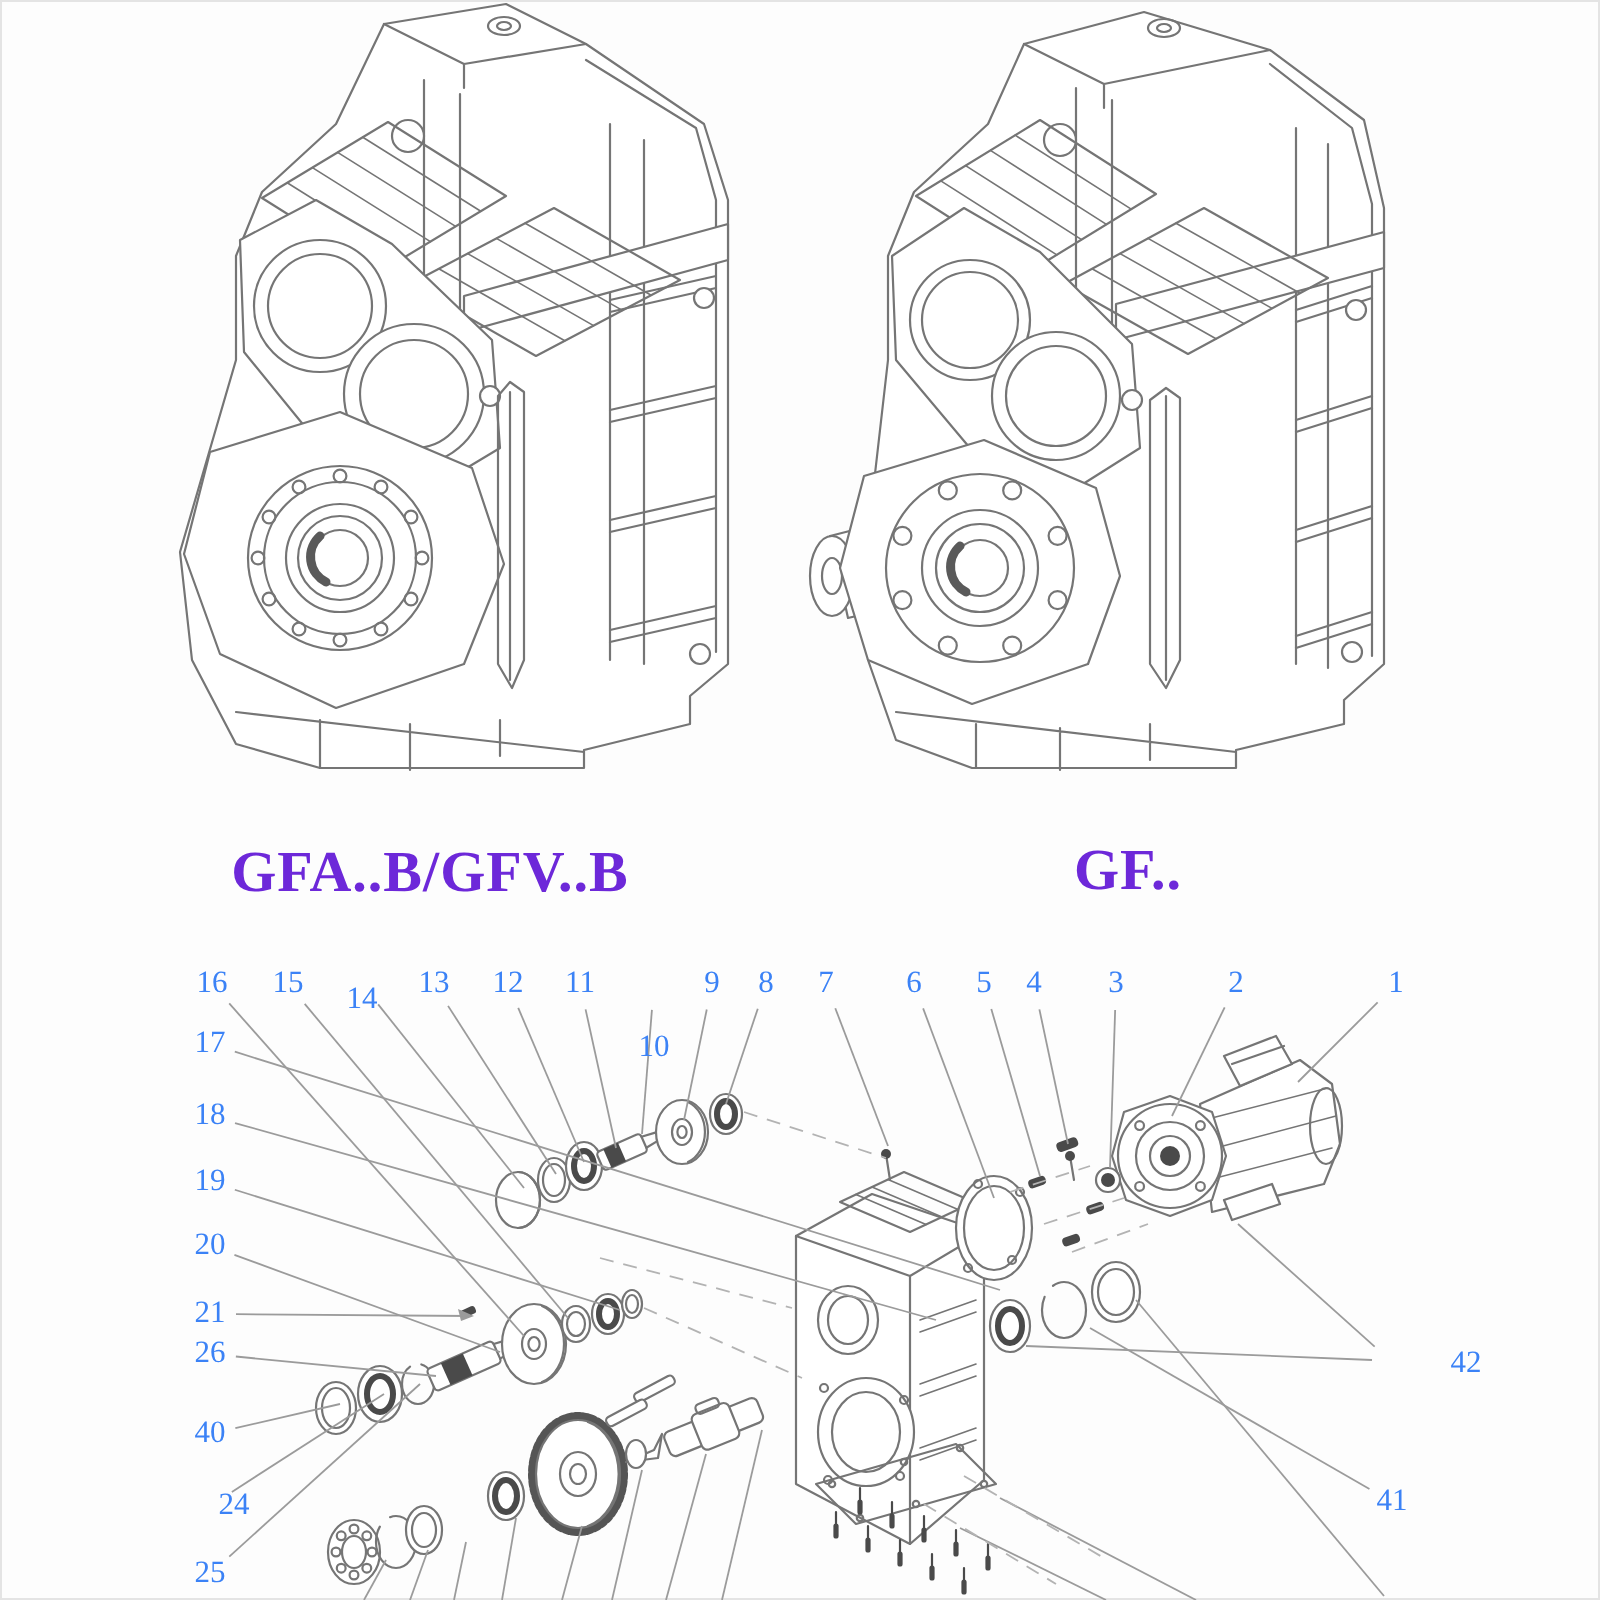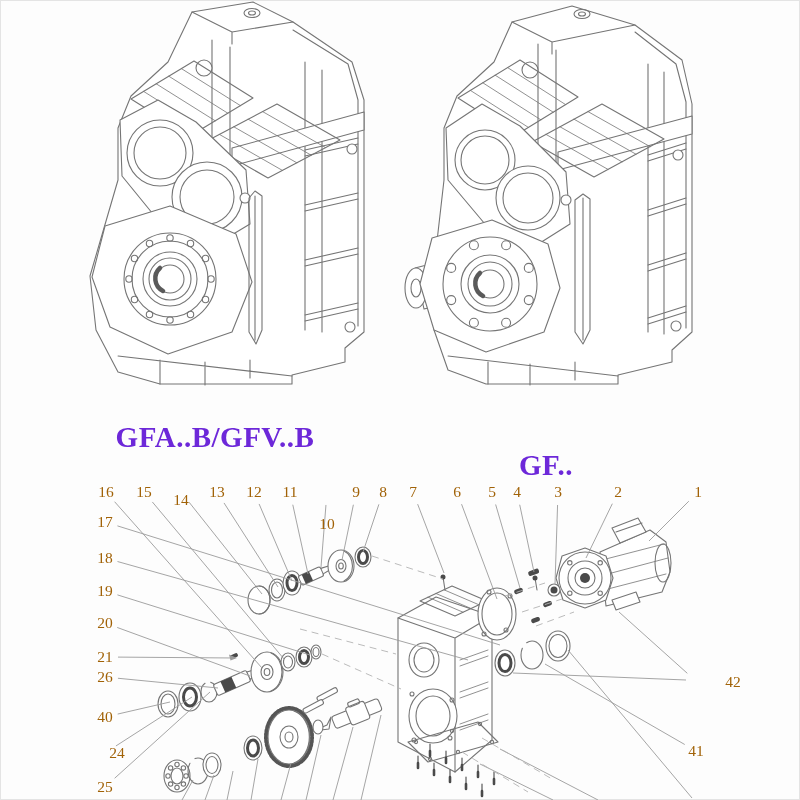--- a/index.html
+++ b/index.html
@@ -10,21 +10,21 @@
   .lineart{stroke:#757575;stroke-width:1.1;fill:none;stroke-linejoin:round;stroke-linecap:round;}
   .fillwhite{fill:#ffffff;}
   .thin{stroke-width:0.8;}
   .darkfill{fill:#4a4a4a;stroke:none;}
   .darkring{stroke:#4a4a4a;stroke-width:3;fill:none;}
   .crescent{stroke:#5a5a5a;stroke-width:4.5;fill:none;}
   .teeth{stroke:#555555;stroke-width:4;fill:none;stroke-dasharray:2 1.8;}
   #leader-svg line{stroke:#9b9b9b;stroke-width:0.9;}
   #leader-svg line.dash{stroke:#b3b3b3;stroke-dasharray:7 5;stroke-width:0.9;}
   .pnum{position:absolute;transform:translate(-50%,-50%);font:15.5px "Liberation Serif",serif;
-        color:#a16207;white-space:nowrap;}
+        color:#3b82f6;white-space:nowrap;}
   .caption{position:absolute;transform:translate(-50%,-50%);font-weight:bold;font-size:29px;
            color:#6d28d9;letter-spacing:0.5px;white-space:nowrap;text-align:right;}
 </style>
 </head>
 <body>
 
 <div id="page">
   <div id="frame"></div>
 
   <svg width="800" height="800" viewBox="0 0 800 800">
@@ -343,21 +343,21 @@
       <line x1="300" y1="629" x2="396" y2="654" class="dash"></line>
       <line x1="322" y1="654" x2="401" y2="689" class="dash"></line>
       <line x1="505" y1="596" x2="545" y2="583" class="dash"></line>
       <line x1="522" y1="612" x2="562" y2="599" class="dash"></line>
       <line x1="536" y1="626" x2="574" y2="612" class="dash"></line>
       <line x1="482" y1="738" x2="552" y2="779" class="dash"></line>
       <line x1="462" y1="752" x2="528" y2="792" class="dash"></line>
     </svg>
 
   <div class="caption" style="left:215px;top:437px;">GFA..B/GFV..B</div>
-  <div class="caption" style="left:546px;top:436px;margin-top:29px;">GF..</div>
+  <div class="caption" style="left:564px;top:436px;">GF..</div>
 
   <div id="callout-layer">
       <div class="pnum" style="left: 698px; top: 492px;">1</div>
       <div class="pnum" style="left: 618px; top: 492px;">2</div>
       <div class="pnum" style="left: 558px; top: 492px;">3</div>
       <div class="pnum" style="left: 517px; top: 492px;">4</div>
       <div class="pnum" style="left: 492px; top: 492px;">5</div>
       <div class="pnum" style="left: 457px; top: 492px;">6</div>
       <div class="pnum" style="left: 413px; top: 492px;">7</div>
       <div class="pnum" style="left: 383px; top: 492px;">8</div>

